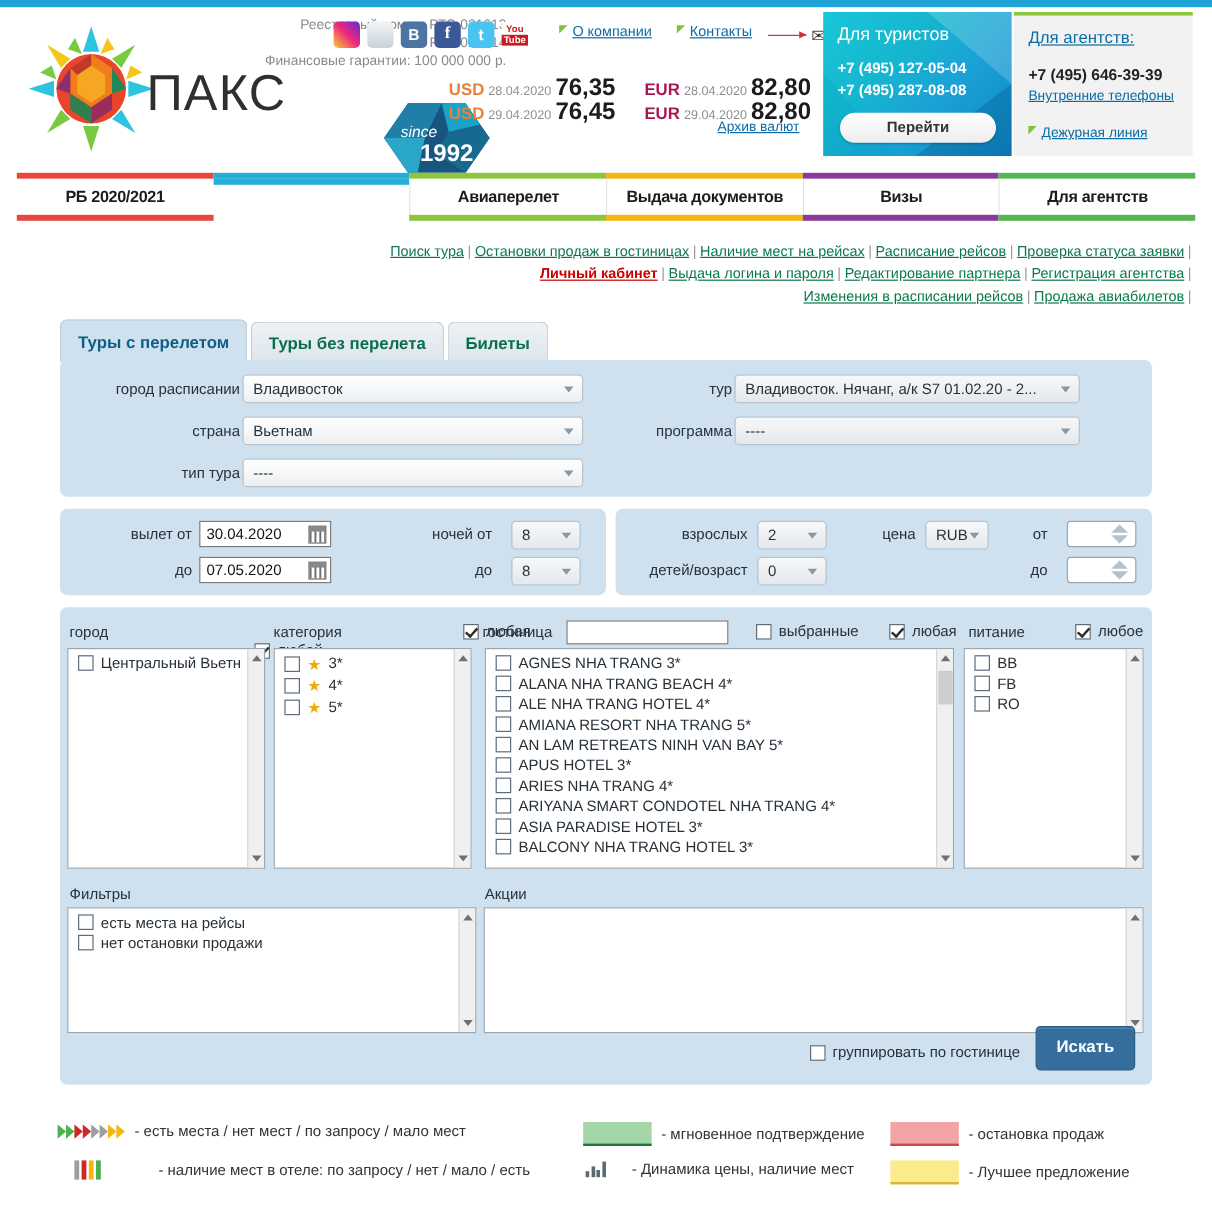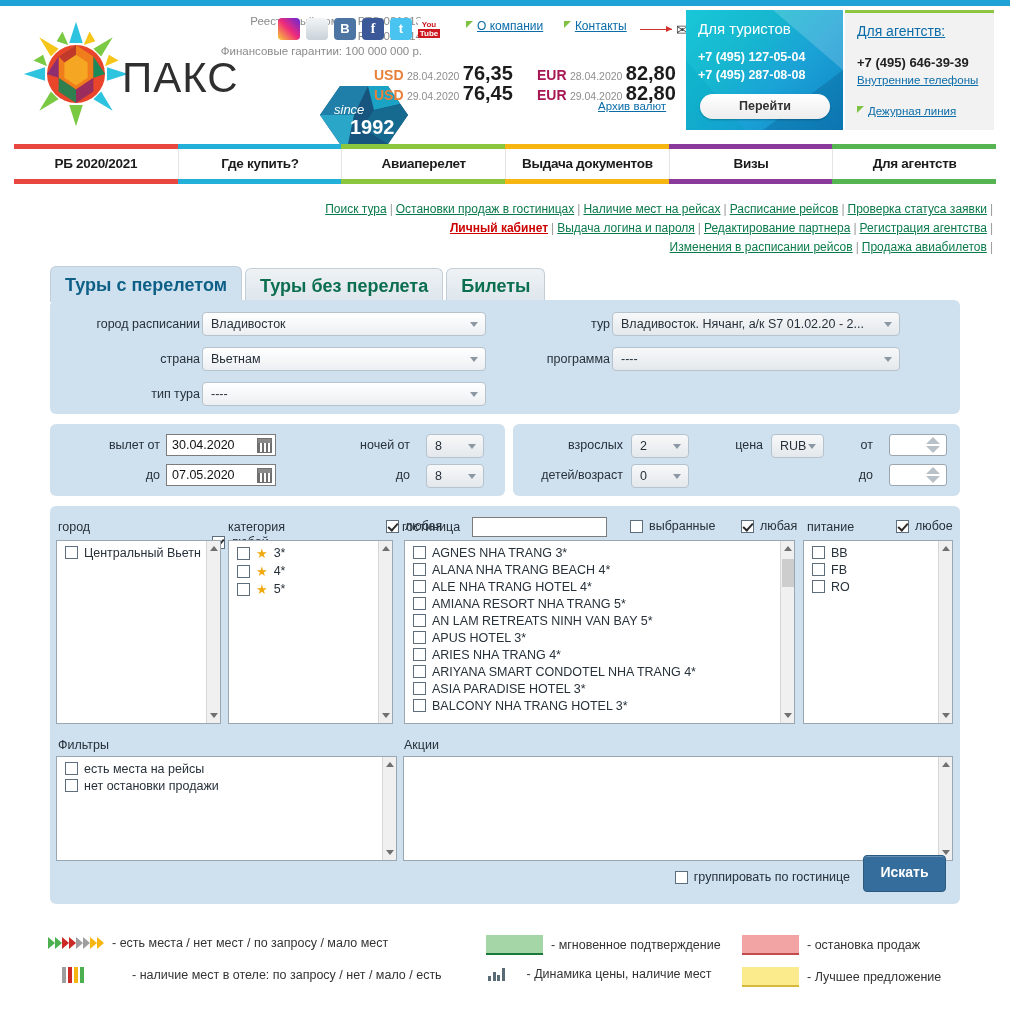--- a/index.html
+++ b/index.html
@@ -113,21 +113,21 @@
     font-size:12px; line-height:19px; color:#777;
   }
   .quicklinks a { color:#0a7a4a; text-decoration:underline; }
   .quicklinks a.active { color:#cc0000; font-weight:bold; }
   .sep { color:#999; padding:0 3px; }
 
   
   .tabs { position:absolute; top:266px; left:50px; display:flex; align-items:flex-end; }
   .tab {
     height:34px; line-height:34px; padding:0 14px;
-    font-size:18px; font-weight:bold; color:#0b6e4f;
+    font-size:14px; font-weight:bold; color:#0b6e4f;
     background: linear-gradient(#eef2f5,#dde5ec);
     border:1px solid #c2ced8; border-bottom:none;
     border-radius:6px 6px 0 0; margin-right:3px;
   }
   .tab.active { background:#cfe0ef; color:#0d5f86; height:36px; line-height:36px; }
 
   
   .panel { position:absolute; background:#cfe0ef; border-radius:6px; }
   .p1 { left:50px; top:300px; width:910px; height:114px; }
   .p2 { left:50px; top:424px; width:455px; height:72px; }
@@ -346,21 +346,20 @@
   </div>
 
   <div class="mainnav">
     <div class="navitem">
       <div class="bar" style="background:#e8473f"></div>
       <div class="lbl">РБ 2020/2021</div>
       <div class="bar" style="background:#e8473f"></div>
     </div>
     <div class="navitem">
       <div class="bar" style="background:#23b0d8"></div>
-      <div class="lbl">Где купить?</div>
       <div class="bar" style="background:#23b0d8"></div>
     </div>
     <div class="navitem">
       <div class="bar" style="background:#8cc63e"></div>
       <div class="lbl">Авиаперелет</div>
       <div class="bar" style="background:#8cc63e"></div>
     </div>
     <div class="navitem">
       <div class="bar" style="background:#f5b611"></div>
       <div class="lbl">Выдача документов</div>

